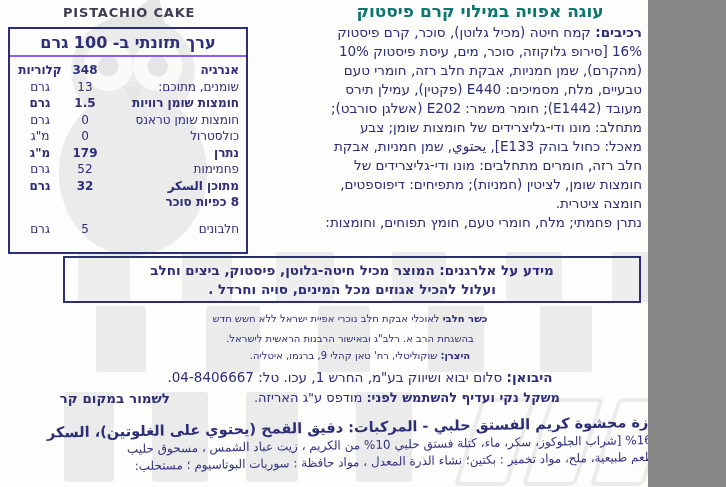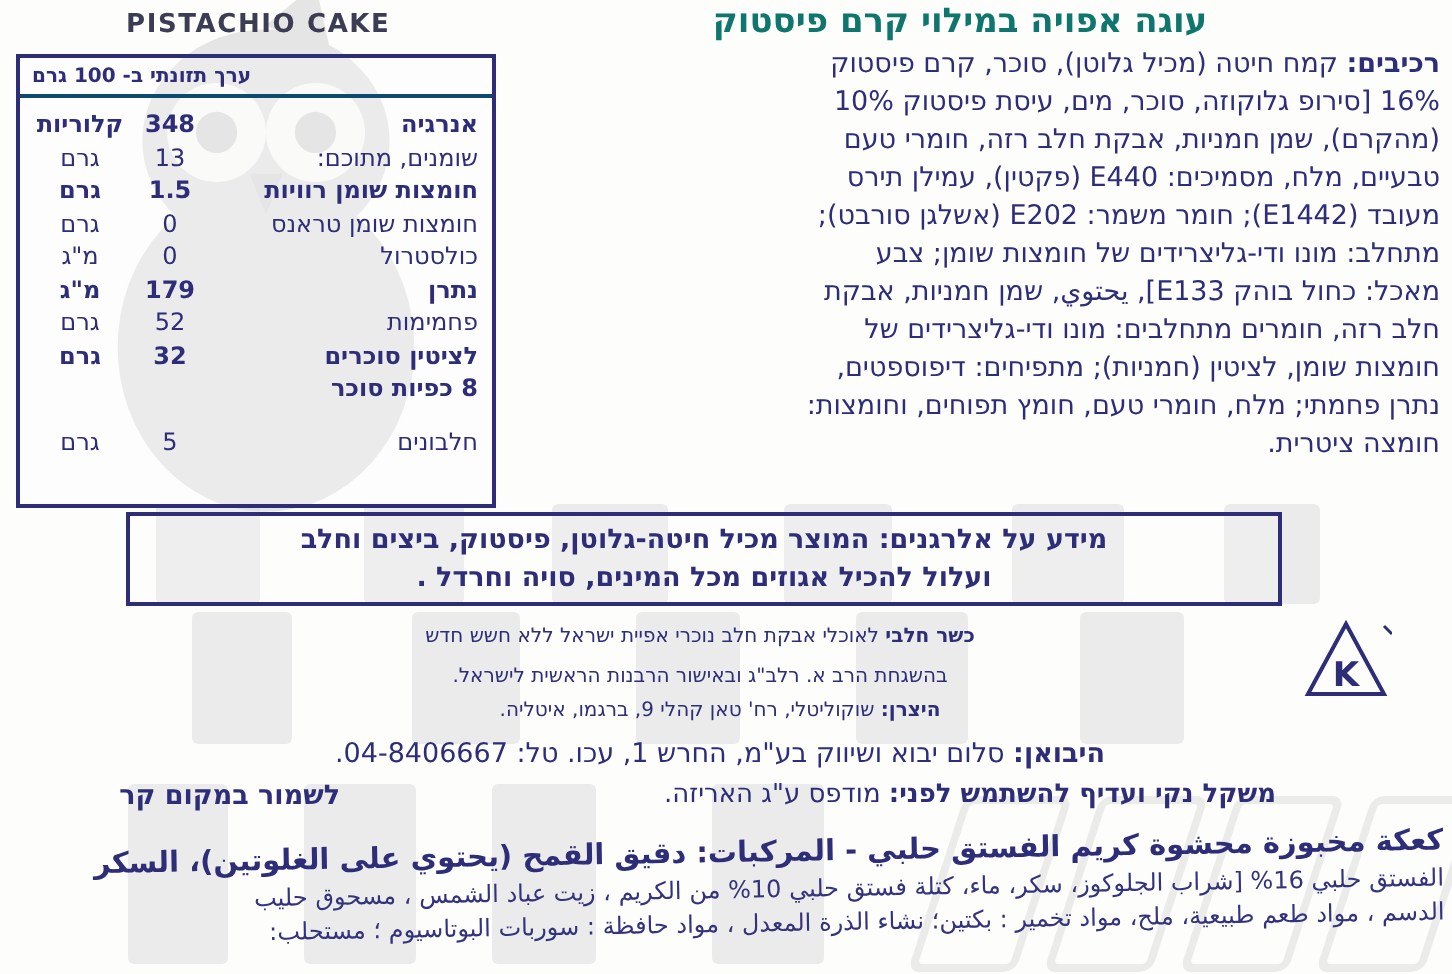--- a/index.html
+++ b/index.html
@@ -1,34 +1,34 @@
 <!DOCTYPE html>
 <html lang="he"><head>
 <meta charset="utf-8">
 <style>
   html,body{margin:0;padding:0;background:#888;}
   .page{
-    position:relative;width:726px;height:487px;background:#fdfdfc;
+    position:relative;width:648px;height:487px;background:#fdfdfc;
     overflow:hidden;font-family:"DejaVu Sans",sans-serif;color:#2d2d78;
   }
   .layer{position:absolute;inset:0;}
   .content{z-index:2;}
   .wm{z-index:1;}
   
   .wm-bar{position:absolute;background:#dcdcdc;opacity:.55;border-radius:3px;}
   .wm-outline{position:absolute;border:4px solid #e3e3e3;opacity:.7;transform:skew(-18deg);border-radius:6px;background:transparent;}
   .wm-owl{position:absolute;left:28px;top:-8px;width:210px;height:268px;opacity:.5;}
   
   .en-title{position:absolute;left:63px;top:5px;font-size:13px;font-weight:600;
     letter-spacing:.8px;color:#3c3c55;}
   
   .nut{position:absolute;left:8px;top:27px;width:240px;height:227px;
     border:2px solid #2d2d78;direction:rtl;box-sizing:border-box;background:rgba(255,255,255,.25);}
-  .nut-header{font-weight:bold;font-size:10px;text-align:left;
-    padding:4px 6px 3px;border-bottom:2px solid #0c4a6e;}
+  .nut-header{font-weight:bold;font-size:16px;text-align:center;
+    padding:4px 6px 3px;border-bottom:2px solid #8b5cf6;}
   .nut-body{padding:5px 7px 0 5px;}
   .nrow{display:flex;direction:rtl;font-size:12px;line-height:16.5px;white-space:nowrap;}
   .nrow .nlabel{flex:1;text-align:right;}
   .nrow .nval{width:40px;text-align:center;}
   .nrow .nunit{width:50px;text-align:center;}
   .nrow.b{font-weight:bold;}
   .nrow.last{margin-top:10px;}
   
   .main-title{position:absolute;left:258px;top:1px;width:444px;text-align:center;
     font-weight:bold;font-size:17px;color:#0f766e;}
@@ -135,21 +135,21 @@
           <span class="nlabel">נתרן</span>
           <span class="nval">179</span>
           <span class="nunit">מ"ג</span>
         </div>
         <div class="nrow">
           <span class="nlabel">פחמימות</span>
           <span class="nval">52</span>
           <span class="nunit">גרם</span>
         </div>
         <div class="nrow b">
-          <span class="nlabel">לציטין סוכרים</span>
+          <span class="nlabel">מתוכן السكر</span>
           <span class="nval">32</span>
           <span class="nunit">גרם</span>
         </div>
         <div class="nrow b">
           <span class="nlabel">8 כפיות סוכר</span>
           <span class="nval"></span>
           <span class="nunit"></span>
         </div>
         <div class="nrow last">
           <span class="nlabel">חלבונים</span>
@@ -162,22 +162,22 @@
     <div class="ingredients">
       <div class="iline"><span class="bold">רכיבים:</span><span> קמח חיטה (מכיל גלוטן), סוכר, קרם פיסטוק</span></div>
       <div class="iline">16% [סירופ גלוקוזה, סוכר, מים, עיסת פיסטוק 10%</div>
       <div class="iline">(מהקרם), שמן חמניות, אבקת חלב רזה, חומרי טעם</div>
       <div class="iline">טבעיים, מלח, מסמיכים: E440 (פקטין), עמילן תירס</div>
       <div class="iline">מעובד (E1442); חומר משמר: E202 (אשלגן סורבט);</div>
       <div class="iline">מתחלב: מונו ודי-גליצרידים של חומצות שומן; צבע</div>
       <div class="iline">מאכל: כחול בוהק E133], يحتوي, שמן חמניות, אבקת</div>
       <div class="iline">חלב רזה, חומרים מתחלבים: מונו ודי-גליצרידים של</div>
       <div class="iline">חומצות שומן, לציטין (חמניות); מתפיחים: דיפוספטים,</div>
+      <div class="iline">חומצה ציטרית.</div>
       <div class="iline">נתרן פחמתי; מלח, חומרי טעם, חומץ תפוחים, וחומצות:</div>
-      <div class="iline">חומצה ציטרית.</div>
     </div>
 
     <div class="allergen-box">
       <div>מידע על אלרגנים: המוצר מכיל חיטה-גלוטן, פיסטוק, ביצים וחלב</div>
       <div>ועלול להכיל אגוזים מכל המינים, סויה וחרדל .</div>
     </div>
 
     <svg class="k-symbol" viewBox="0 0 44 42">
       <path d="M21 3 L40 38 L2 38 Z" fill="none" stroke="#2d2d78" stroke-width="2"></path>
       <text x="21" y="34" text-anchor="middle" font-size="17" font-weight="bold" fill="#2d2d78" font-family="DejaVu Sans, sans-serif">K</text>

